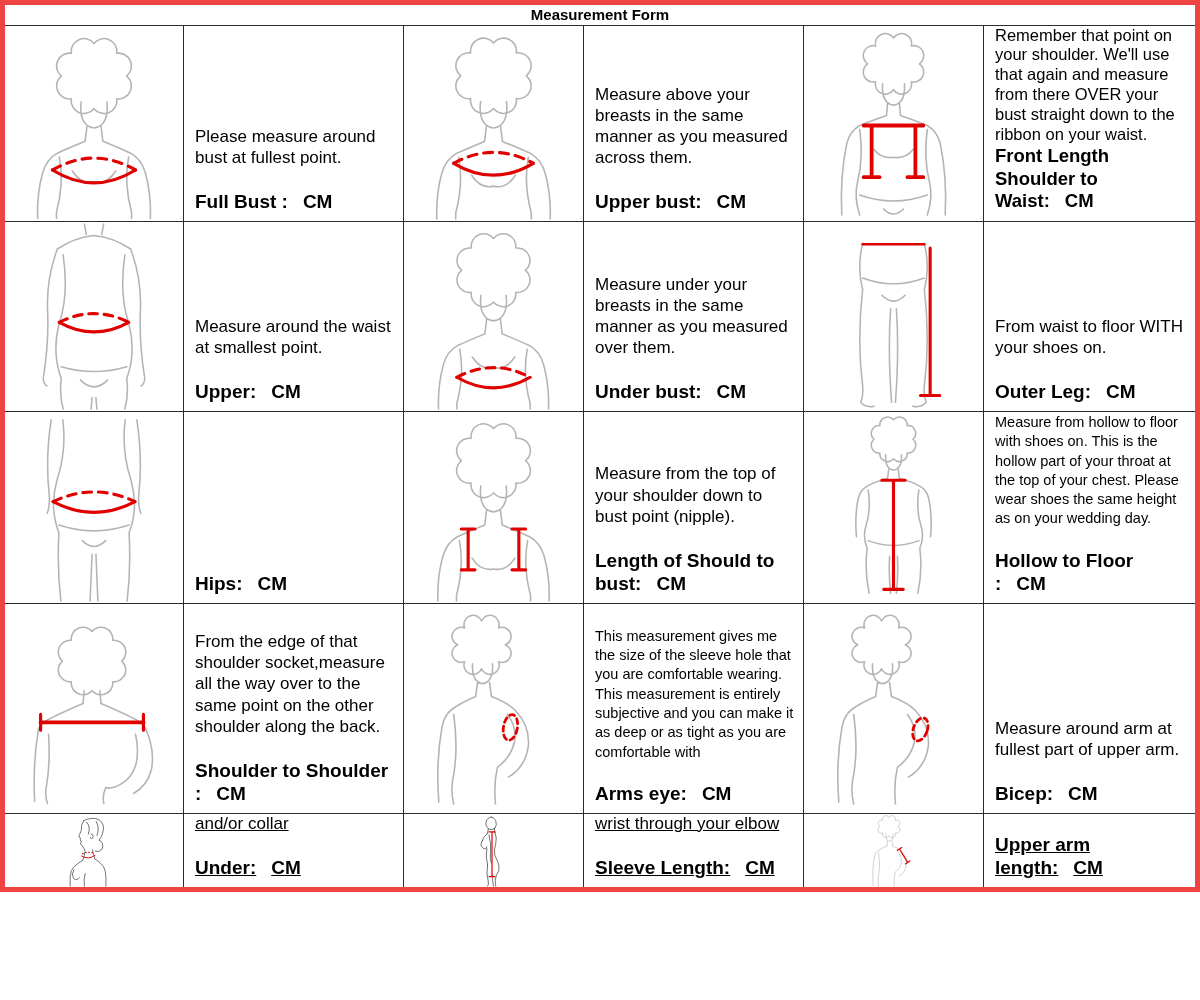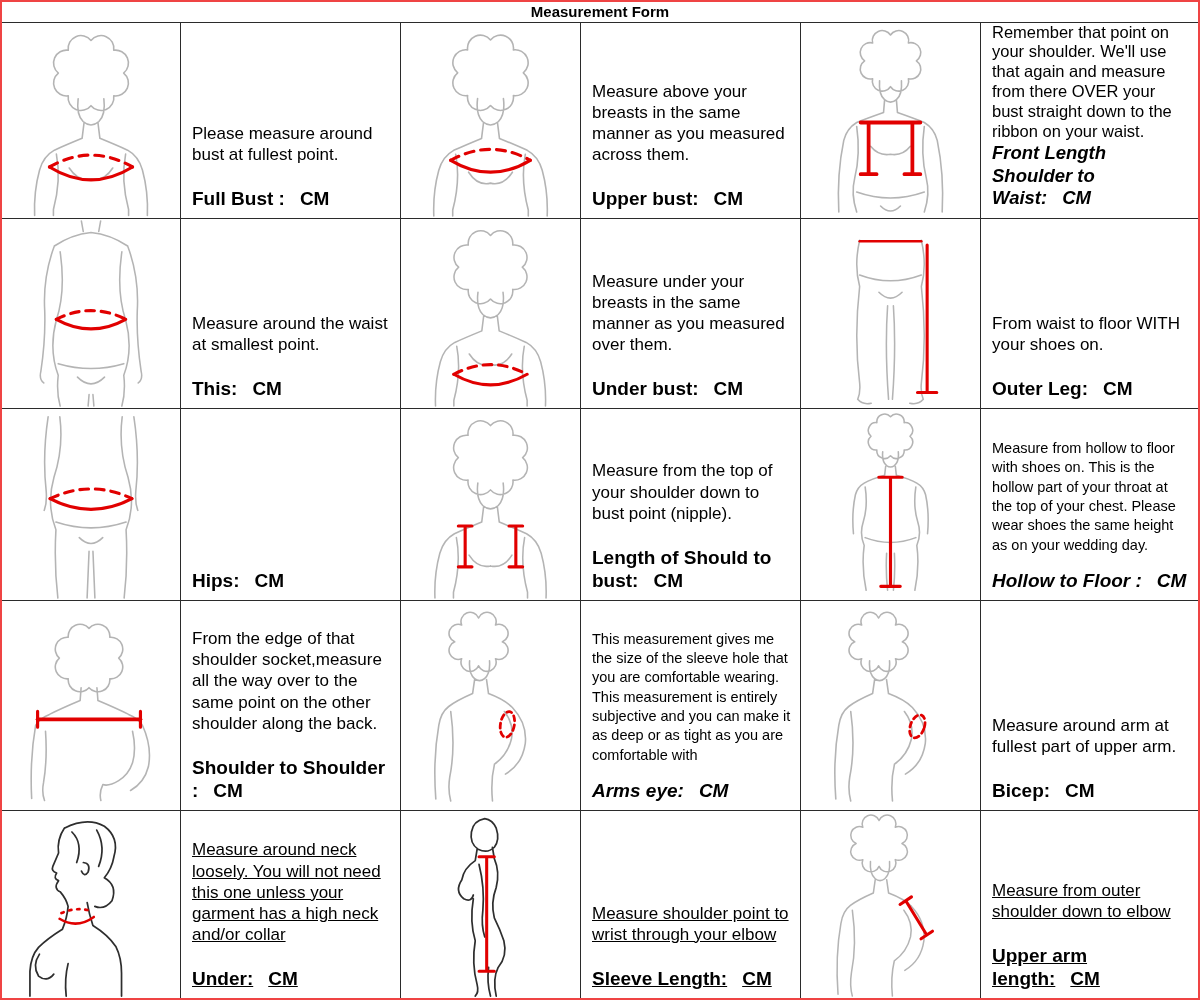--- a/index.html
+++ b/index.html
@@ -1,45 +1,45 @@
 <!DOCTYPE html>
 <html><head>
 <meta charset="utf-8">
 <style>
   * { margin:0; padding:0; box-sizing:border-box; }
   html,body { background:#fff; }
   body { width:1200px; height:1000px; font-family:"Liberation Sans", sans-serif; color:#000; }
   .sheet {
-    width:1200px; height:1000px;
+    width:1200px; height:892px;
     display:grid;
     grid-template-columns:179px 220px 180px 220px 180px auto;
     grid-template-rows:21px 196px 190px 192px 210px auto;
-    border:2px solid #ef4444;
+    border:5px solid #ef4444;
   }
   .cell { border-right:1px solid #2b2b2b; border-bottom:1px solid #2b2b2b; overflow:hidden; background:#fff; }
   .cell.last-col { border-right:none; }
   .cell.last-row { border-bottom:none;text-decoration:underline; }
   .title {
     grid-column:1 / -1;
     text-align:center; font-weight:bold; font-size:15px; line-height:20px;
     border-bottom:1px solid #2b2b2b; border-right:none;
   }
   .fig { display:flex; align-items:center; justify-content:center; }
   .fig svg { width:100%; height:100%; }
   .txt {
     padding:8px 8px 8px 11px;
     display:flex; flex-direction:column; justify-content:flex-end;
   }
   .desc { font-size:17px; line-height:1.24; }
   .label { font-weight:bold; font-size:19px; line-height:1.22; margin-top:22px; }
   .unit { margin-left:15px; }
   .tight .desc { font-size:16.5px; line-height:1.2; }
-  .tight .label { margin-top:1px; font-size:18.5px;font-style:italic; }
+  .tight .label { margin-top:1px; font-size:18.5px; }
   .small .desc { font-size:14.5px; line-height:1.33; }
-  .small .label { margin-top:14px;font-style:italic; }
+  .small .label { margin-top:20px; }
   
   svg path, svg ellipse { fill:none; stroke-linecap:round; stroke-linejoin:round; }
   .sk { stroke:#b4b4b4; stroke-width:1.6; }
   .dk { stroke:#2e2e2e; stroke-width:1.8; }
   .rd  { stroke:#e10000; stroke-width:3.2; }
   .rd4 { stroke:#e10000; stroke-width:3.8; }
   .rdd { stroke:#e10000; stroke-width:3.2; stroke-dasharray:9 7; }
   .rde { stroke:#e10000; stroke-width:2.8; stroke-dasharray:5 4; }
   .rdt { stroke:#e10000; stroke-width:2.6; }
   .rdo { stroke:#e10000; stroke-width:2.8; stroke-dasharray:2.5 6; }
@@ -96,21 +96,21 @@
     <svg viewBox="0 0 180 196" preserveAspectRatio="xMidYMid meet">
       <path class="sk" d="M52,28 Q70,16 90,14 Q110,16 128,28 M82,13 L80,2 M98,13 L100,2 M52,28 Q40,60 42,95 Q43,125 38,158 Q36,166 41,170 M128,28 Q140,60 138,95 Q137,125 142,158 Q144,166 139,170 M58,34 Q64,75 54,105 Q46,135 56,162 M122,34 Q116,75 126,105 Q134,135 124,162 M56,150 Q90,160 124,150 M76,164 Q90,178 104,164 M56,162 Q54,180 58,194 M124,162 Q126,180 122,194 M88,182 L87,194 M92,182 L93,194"></path>
       <g>
         <path class="rd" d="M54,104 Q90,124 126,104"></path>
           <path class="rdd" d="M54,104 Q90,86 126,104"></path>
       </g>
     </svg>
   </div>
   <div class="cell txt">
     <p class="desc">Measure around the waist at smallest point.</p>
-    <p class="label"><span>This:</span><span class="unit">CM</span></p>
+    <p class="label"><span>Upper:</span><span class="unit">CM</span></p>
   </div>
 
   <div class="cell fig">
     <svg viewBox="0 0 180 196" preserveAspectRatio="xMidYMid meet">
       <path class="sk" d="M123,50 A13,13 0 0 1 113,73 A13,13 0 0 1 90,83 A13,13 0 0 1 67,73 A13,13 0 0 1 57,50 A13,13 0 0 1 67,27 A13,13 0 0 1 90,17 A13,13 0 0 1 113,27 A13,13 0 0 1 123,50 M77,76 Q75,92 82,99 Q90,106 98,99 Q105,92 103,76 M83,100 L81,116 M97,100 L99,116 M81,116 Q64,123 53,128 Q42,134 38,148 Q32,170 33,194 M99,116 Q116,123 127,128 Q138,134 142,148 Q148,170 147,194 M55,132 Q60,158 52,188 L52,194 M125,132 Q120,158 128,188 L128,194 M68,140 Q77,154 90,151 M112,140 Q103,154 90,151"></path>
       <g>
         <path class="rd" d="M52,161 Q90,183 128,161"></path>
           <path class="rdd" d="M52,161 Q90,141 128,161"></path>
       </g>
     </svg>

